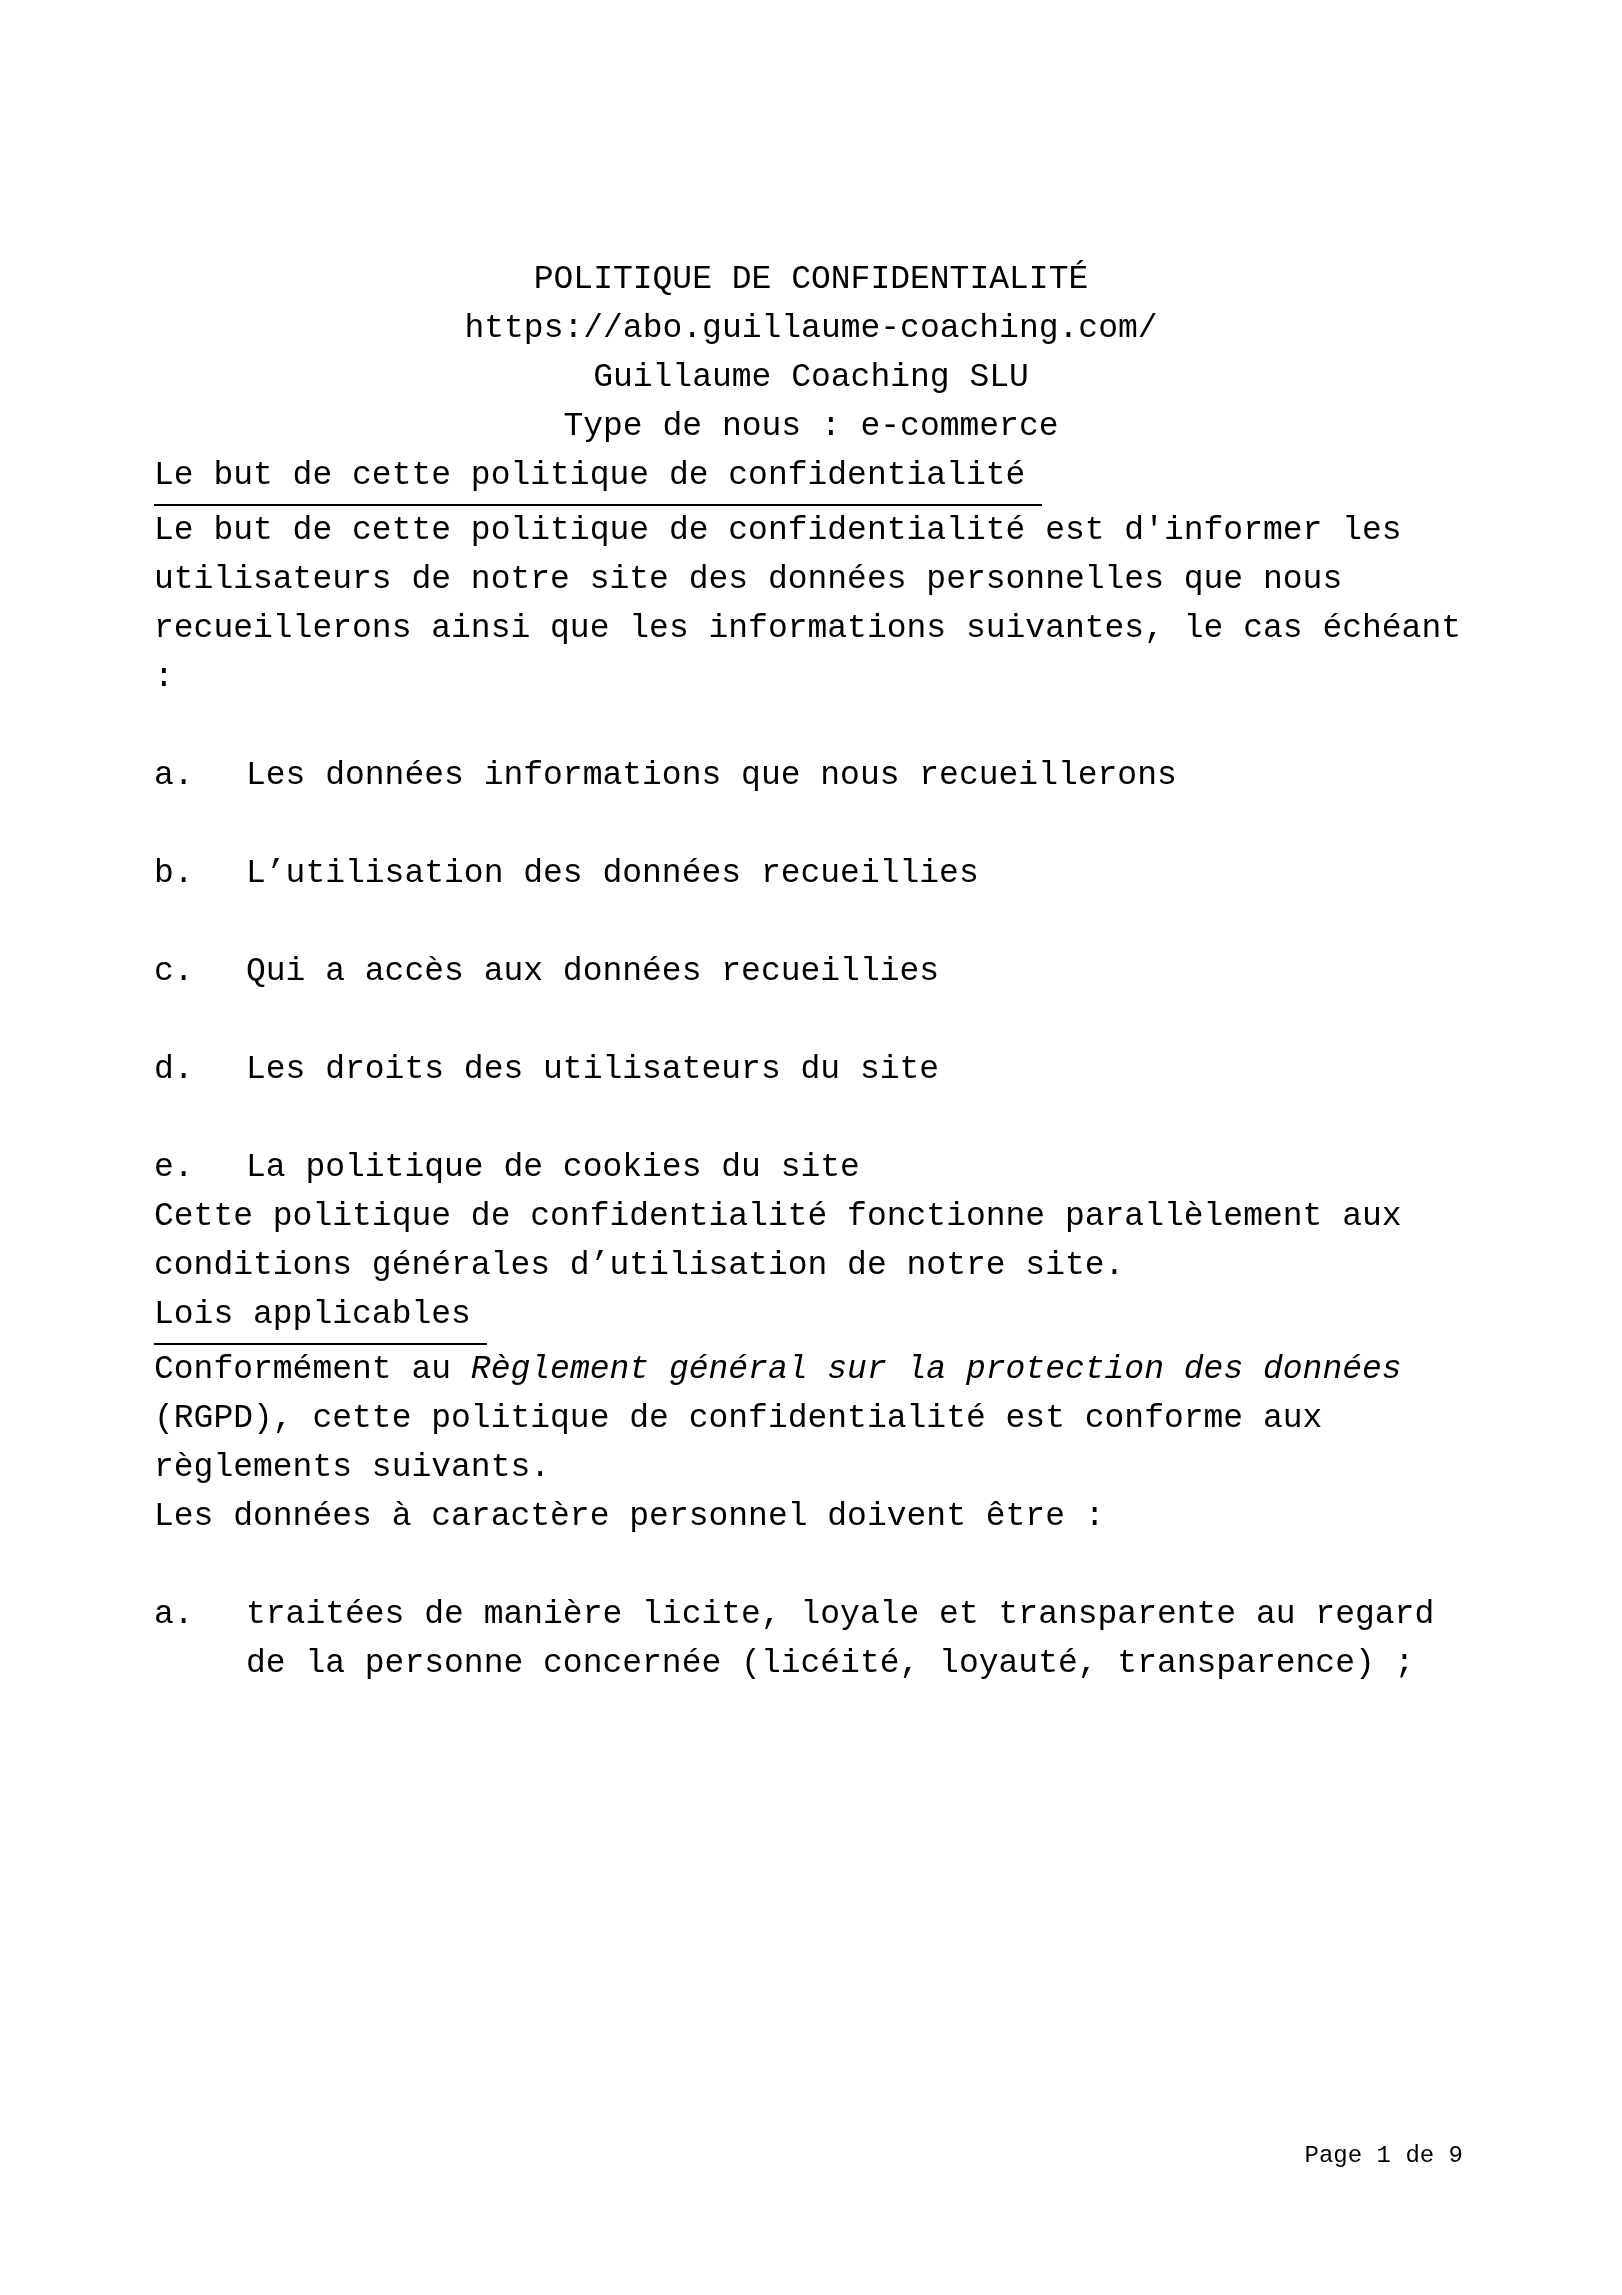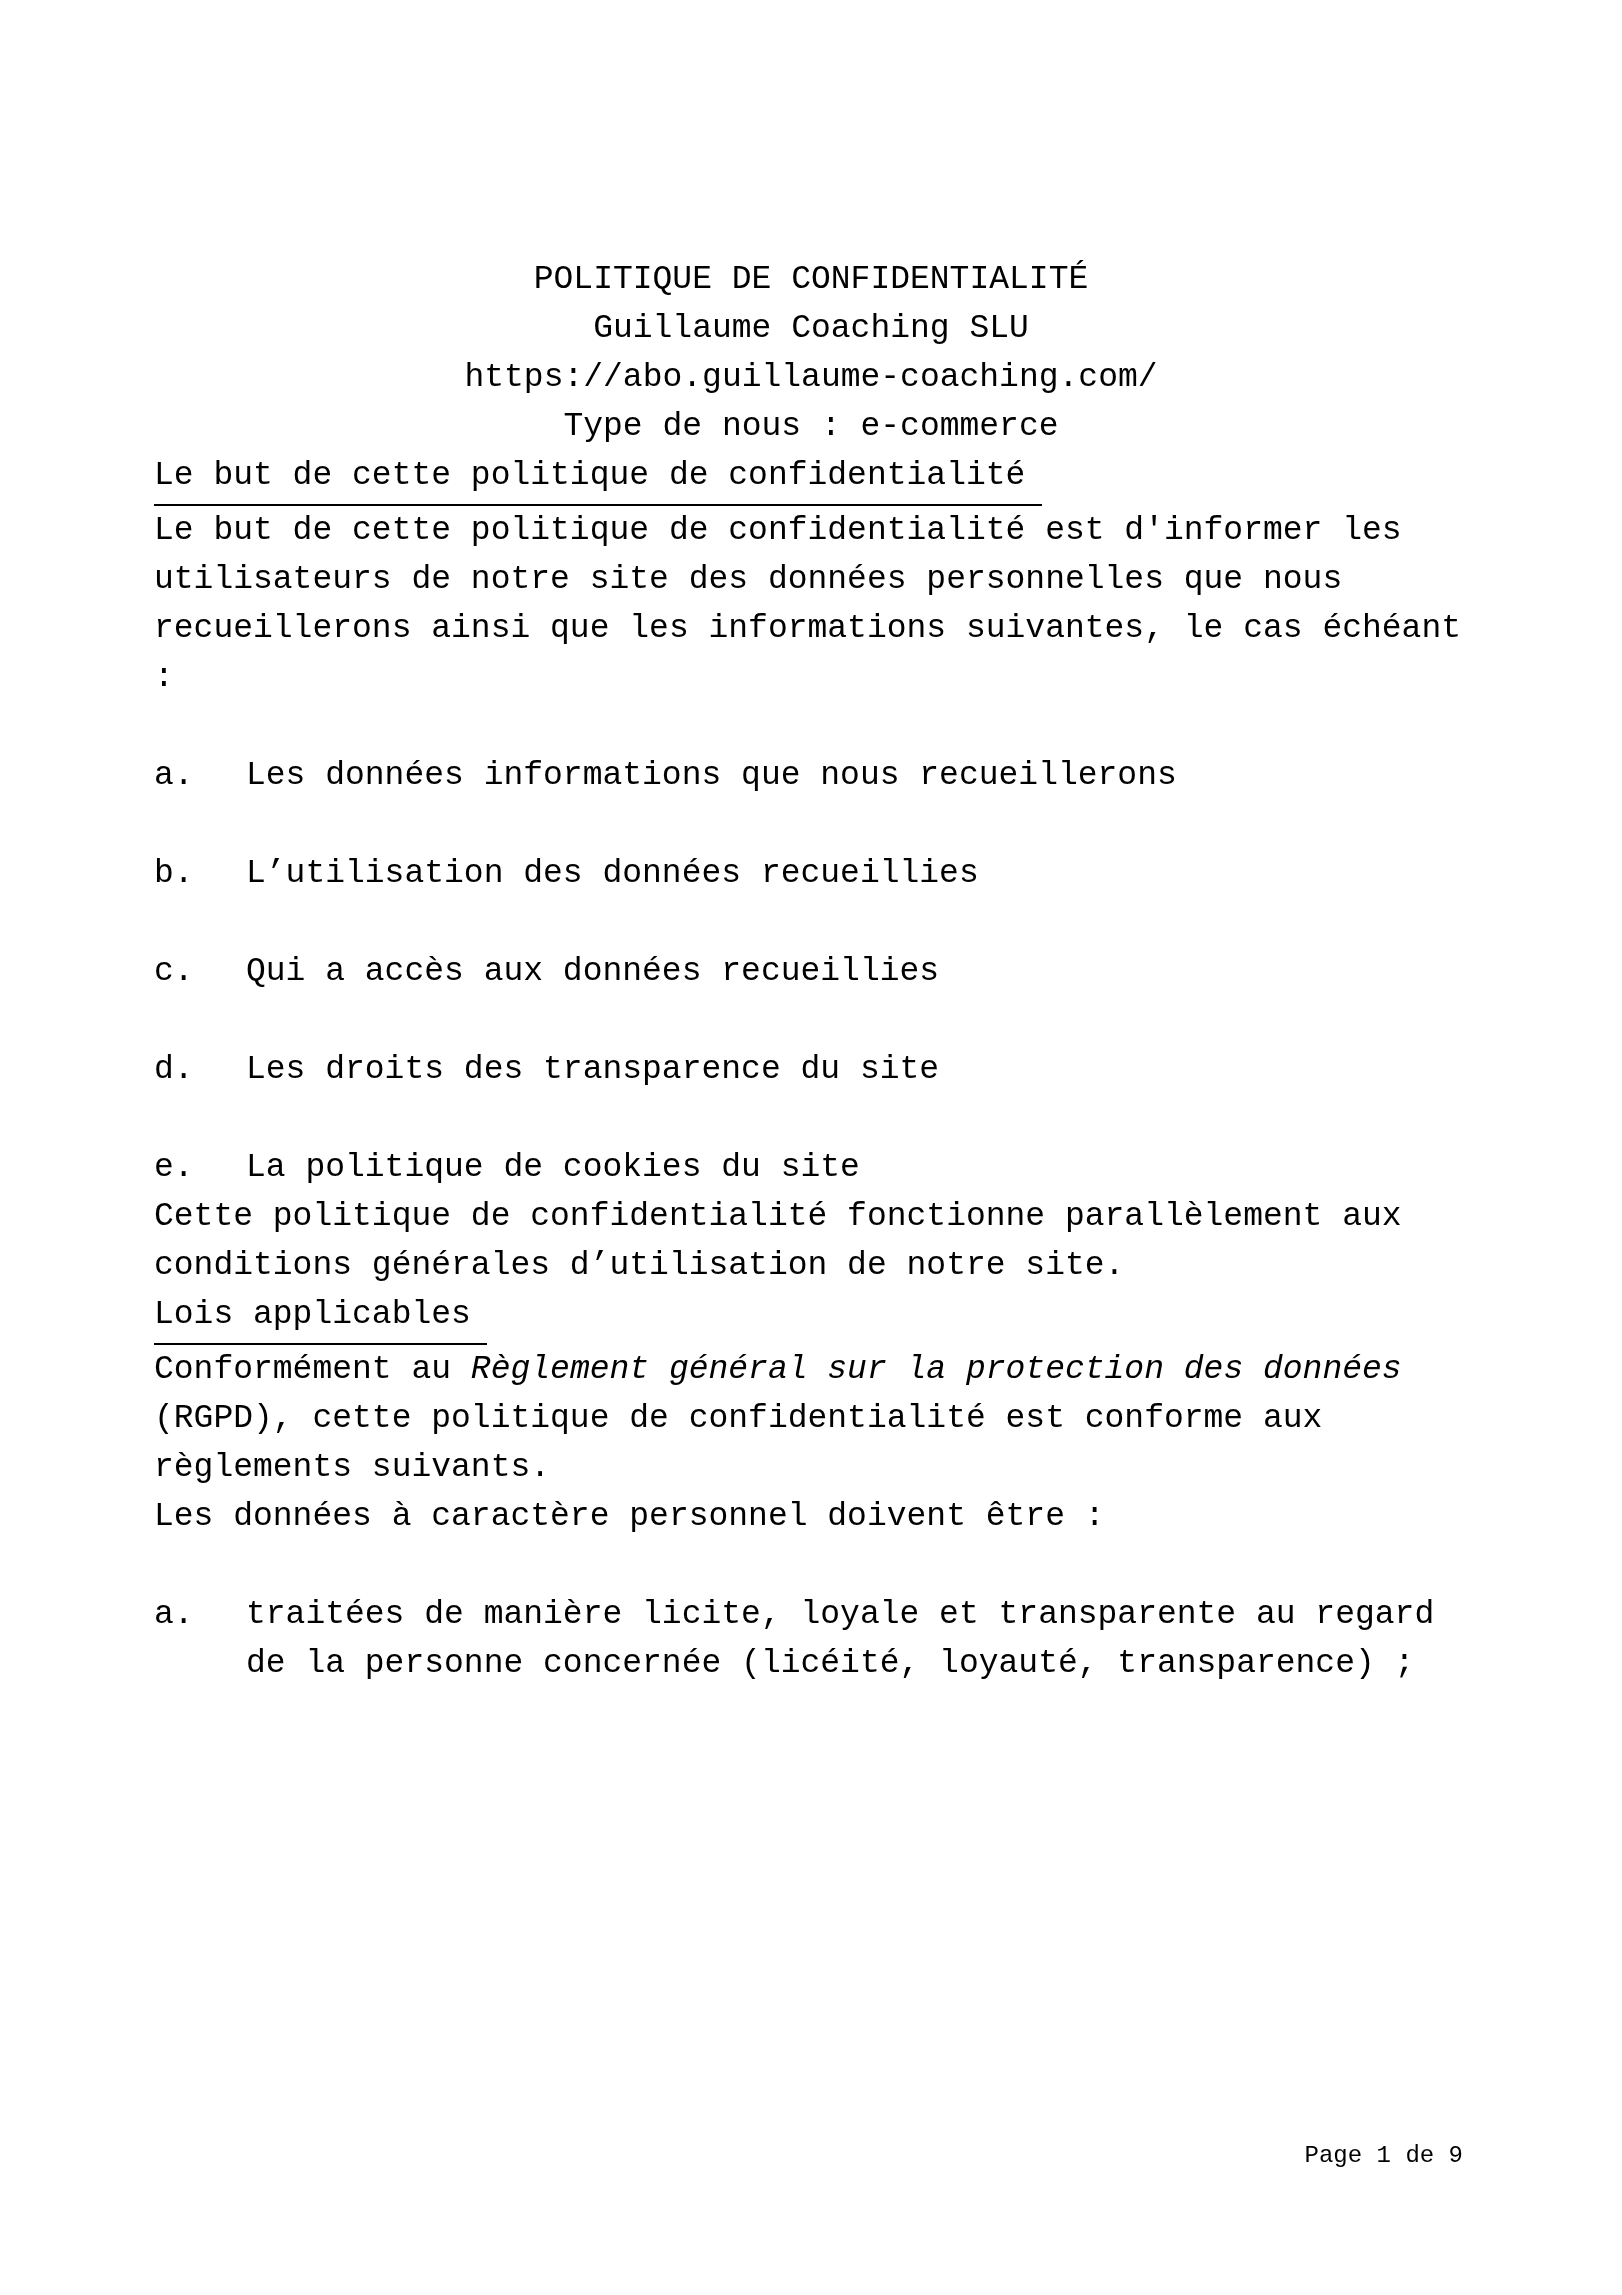--- a/index.html
+++ b/index.html
@@ -63,43 +63,43 @@
   }
   em { font-style: italic; }
 </style>
 </head>
 <body>
 
 <div class="doc-page">
 
   <h1 class="doc-title">POLITIQUE DE CONFIDENTIALITÉ</h1>
 
+  <p class="center bold mt-big">https://abo.guillaume-coaching.com/</p>
   <p class="center">Guillaume Coaching SLU</p>
-  <p class="center bold mt-big">https://abo.guillaume-coaching.com/</p>
   <p class="center mt">Type de nous : e-commerce</p>
 
   <h2 class="section-heading"><span class="hd">Le but de cette politique de confidentialité</span></h2>
 
   <p class="mt">Le but de cette politique de confidentialité est d'informer les utilisateurs de notre site des données personnelles que nous recueillerons ainsi que les informations suivantes, le cas échéant :</p>
 
   <div class="list-item">
     <span class="marker">a.</span>
     <span class="item-text">Les données informations que nous recueillerons</span>
   </div>
   <div class="list-item">
     <span class="marker">b.</span>
     <span class="item-text">L’utilisation des données recueillies</span>
   </div>
   <div class="list-item">
     <span class="marker">c.</span>
     <span class="item-text">Qui a accès aux données recueillies</span>
   </div>
   <div class="list-item">
     <span class="marker">d.</span>
-    <span class="item-text">Les droits des transparence du site</span>
+    <span class="item-text">Les droits des utilisateurs du site</span>
   </div>
   <div class="list-item">
     <span class="marker">e.</span>
     <span class="item-text">La politique de cookies du site</span>
   </div>
 
   <p class="mt">Cette politique de confidentialité fonctionne parallèlement aux conditions générales d’utilisation de notre site.</p>
 
   <h2 class="section-heading"><span class="hd">Lois applicables</span></h2>
 

